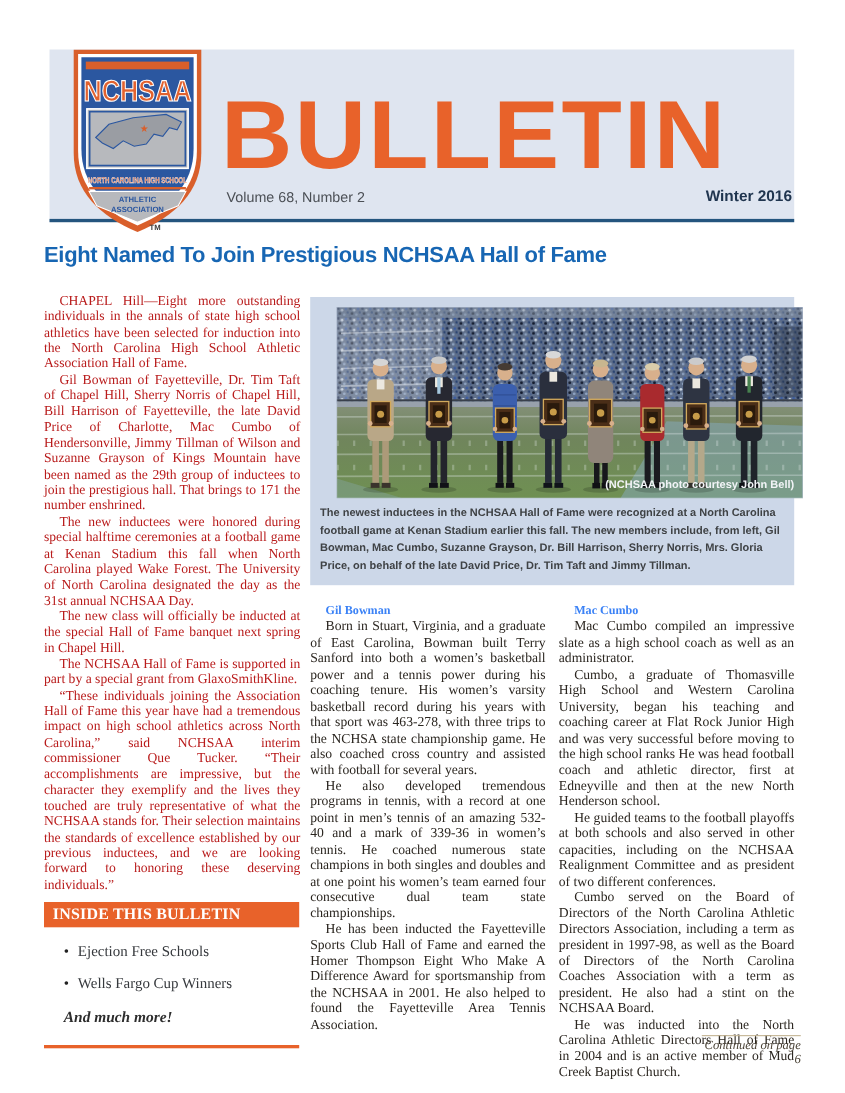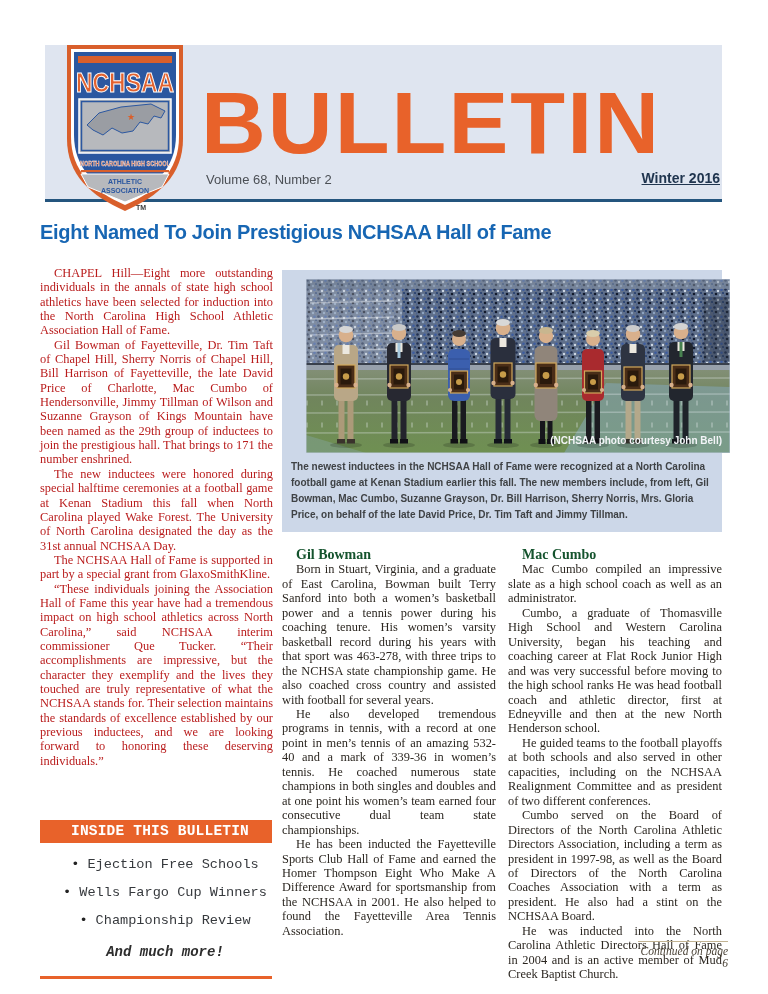--- a/index.html
+++ b/index.html
@@ -13,21 +13,21 @@
               font-weight:bold;font-size:16.5px;letter-spacing:1px;color:#1c2c4e;white-space:nowrap;}
   .bulletin-title{position:absolute;left:201px;top:79px;width:520px;
                   font-family:"Liberation Sans","DejaVu Sans",sans-serif;
                   font-weight:bold;font-size:88px;line-height:1;letter-spacing:2px;color:#e8622a;
                   transform:scaleX(1.02);transform-origin:left top;white-space:nowrap;}
   .volume-label{position:absolute;left:206px;top:172px;
                 font-family:"Liberation Sans","DejaVu Sans",sans-serif;
                 font-size:13px;color:#4b4f55;text-align:right;}
   .issue-label{position:absolute;right:48px;top:170px;
                font-family:"Liberation Sans","DejaVu Sans",sans-serif;
-               font-weight:bold;font-size:14px;color:#20354f;text-decoration:underline;}
+               font-weight:bold;font-size:14px;color:#20354f;}
   .logo-wrap{position:absolute;left:65px;top:45px;width:120px;height:168px;}
   .tm-mark{position:absolute;left:136px;top:204px;font-family:"Liberation Sans",sans-serif;
            font-size:7px;font-weight:bold;color:#3a3a3a;}
   
   .headline{position:absolute;left:40px;top:221px;width:688px;
             font-family:"Liberation Sans","DejaVu Sans",sans-serif;
             font-weight:bold;font-size:20px;letter-spacing:-0.3px;color:#1766b3;white-space:nowrap;}
   
   .intro-col{position:absolute;left:40px;top:266px;width:233px;
              font-size:12.4px;line-height:14.35px;color:#b91c1c;text-align:justify;}
@@ -37,24 +37,24 @@
                padding:0;}
   .photo-frame{margin:9px 8px 6px 24px;line-height:0;}
   .photo-caption{margin:0 9px 9px 9px;
                  font-family:"Liberation Sans","DejaVu Sans",sans-serif;
                  font-weight:bold;font-size:10px;line-height:16px;color:#3f4245;}
   
   .bio-col{position:absolute;top:548px;width:214px;font-size:12.4px;line-height:14.45px;
            color:#2b2620;text-align:justify;}
   .bio-gil{left:282px;}
   .bio-mac{left:508px;}
-  .bio-heading{font-weight:bold;font-size:14px;margin:0 0 7px 0;text-indent:0;color:#14532d;}
+  .bio-heading{font-weight:bold;font-size:11px;margin:0 0 7px 0;text-indent:0;color:#3b82f6;}
   
   .inside-box{position:absolute;left:40px;top:820px;width:232px;
-              font-family:Liberation Mono, monospace;text-align:center;}
+              font-family:Liberation Serif, serif;}
   .inside-bar{background:#e8622a;color:#ffffff;font-weight:bold;font-size:14.5px;
               letter-spacing:0.2px;padding:3px 0 3px 8px;height:17px;}
   .inside-list{list-style:none;margin:14px 0 0 0;padding:0 0 0 18px;}
   .inside-list li{font-size:13.6px;color:#36393d;margin:0 0 13px 0;}
   .inside-list li::before{content:"•";margin-right:8px;color:#222;}
   .inside-footer{font-weight:bold;font-style:italic;font-size:14px;color:#2d2d2d;
                  margin:16px 0 0 18px;}
   .inside-rule{height:3px;background:#e8622a;margin-top:16px;}
   
   .continued{position:absolute;right:40px;top:941px;width:90px;text-align:right;
@@ -90,20 +90,21 @@
     </svg>
   </div>
   <div class="tm-mark">TM</div>
 
   <div class="headline">Eight Named To Join Prestigious NCHSAA Hall of Fame</div>
 
   <div class="intro-col">
     <p>CHAPEL Hill—Eight more outstanding individuals in the annals of state high school athletics have been selected for induction into the North Carolina High School Athletic Association Hall of Fame.</p>
     <p>Gil Bowman of Fayetteville, Dr. Tim Taft of Chapel Hill, Sherry Norris of Chapel Hill, Bill Harrison of Fayetteville, the late David Price of Charlotte, Mac Cumbo of Hendersonville, Jimmy Tillman of Wilson and Suzanne Grayson of Kings Mountain have been named as the 29th group of inductees to join the prestigious hall. That brings to 171 the number enshrined.</p>
     <p>The new inductees were honored during special halftime ceremonies at a football game at Kenan Stadium this fall when North Carolina played Wake Forest. The University of North Carolina designated the day as the 31st annual NCHSAA Day.</p>
+    <p>The new class will officially be inducted at the special Hall of Fame banquet next spring in Chapel Hill.</p>
     <p>The NCHSAA Hall of Fame is supported in part by a special grant from GlaxoSmithKline.</p>
     <p>“These individuals joining the Association Hall of Fame this year have had a tremendous impact on high school athletics across North Carolina,” said NCHSAA interim commissioner Que Tucker. “Their accomplishments are impressive, but the character they exemplify and the lives they touched are truly representative of what the NCHSAA stands for. Their selection maintains the standards of excellence established by our previous inductees, and we are looking forward to honoring these deserving individuals.”</p>
   </div>
 
   <div class="photo-panel">
     <div class="photo-frame">
       <svg width="424" height="174" viewBox="0 0 424 174">
         <defs>
           <pattern id="crowdP" width="11" height="9" patternUnits="userSpaceOnUse">
             <rect width="11" height="9" fill="#5f6f8a"></rect>
@@ -312,21 +313,20 @@
     <p>He guided teams to the football playoffs at both schools and also served in other capacities, including on the NCHSAA Realignment Committee and as president of two different conferences.</p>
     <p>Cumbo served on the Board of Directors of the North Carolina Athletic Directors Association, including a term as president in 1997-98, as well as the Board of Directors of the North Carolina Coaches Association with a term as president. He also had a stint on the NCHSAA Board.</p>
     <p>He was inducted into the North Carolina Athletic Directors Hall of Fame in 2004 and is an active member of Mud Creek Baptist Church.</p>
   </div>
 
   <div class="inside-box">
     <div class="inside-bar">INSIDE THIS BULLETIN</div>
     <ul class="inside-list">
       <li>Ejection Free Schools</li>
       <li>Wells Fargo Cup Winners</li>
-      <li>Championship Review</li>
     </ul>
     <div class="inside-footer">And much more!</div>
     <div class="inside-rule"></div>
   </div>
 
   <div class="continued">Continued on page 6</div>
 
 </div>
 
 </body></html>

